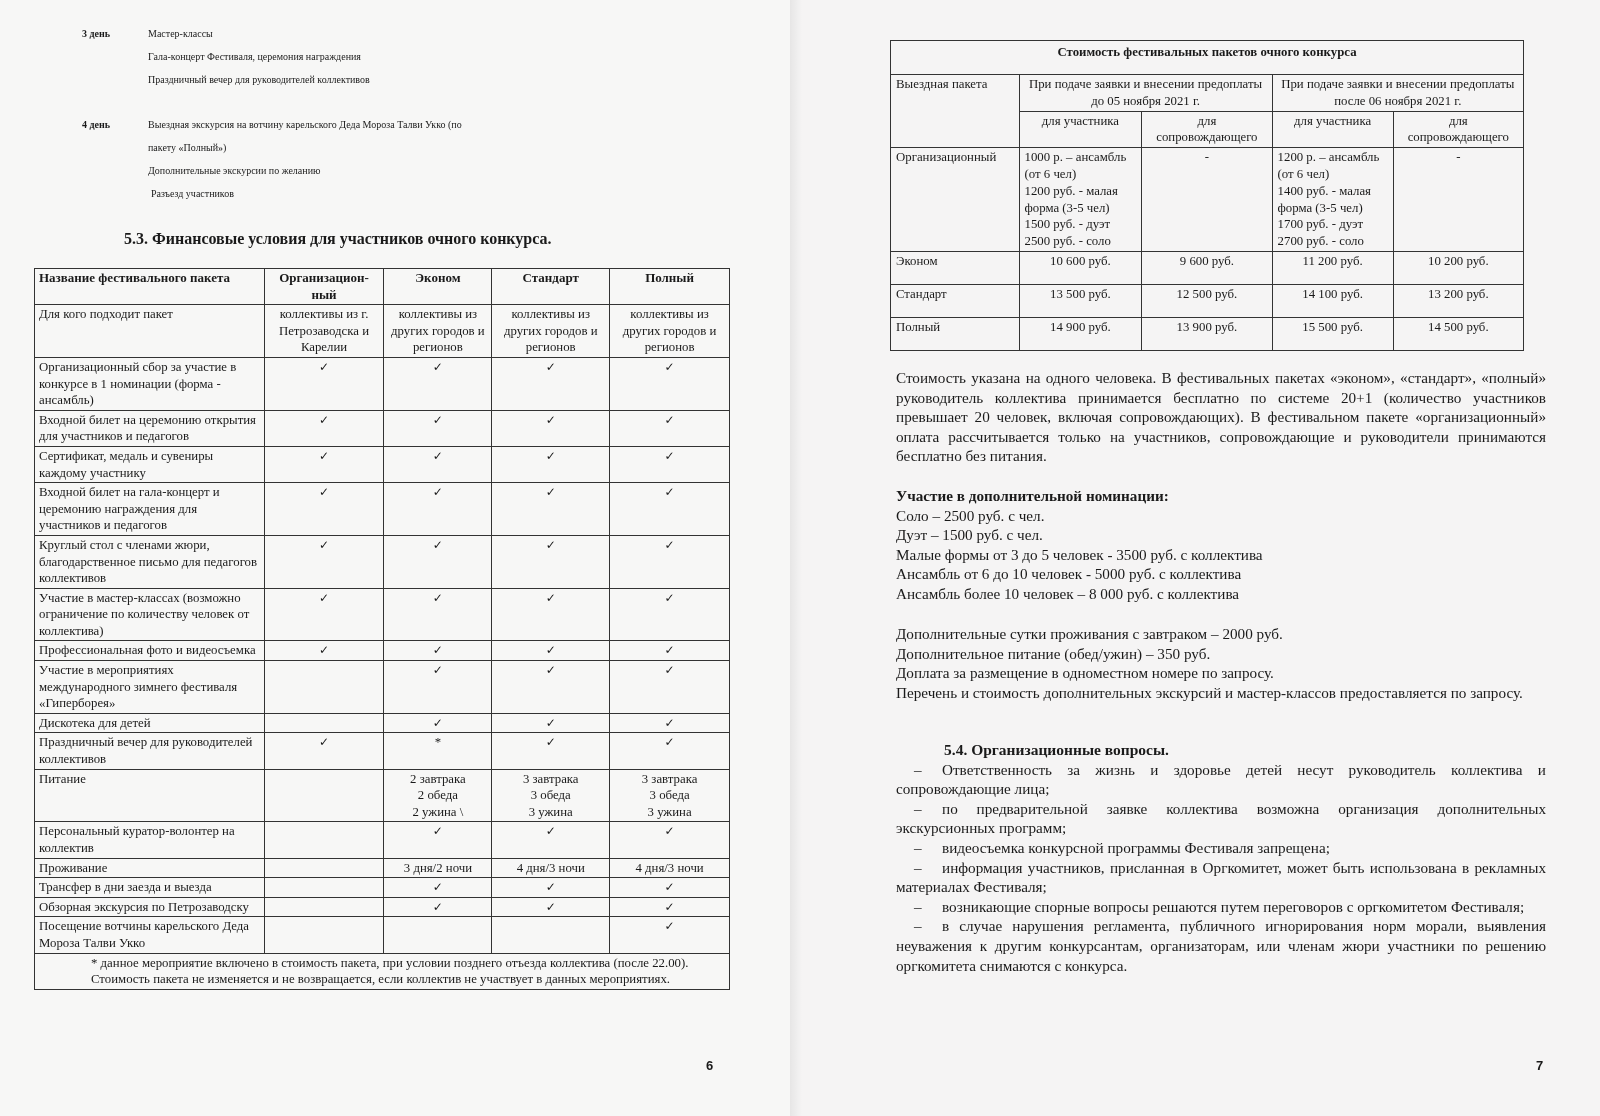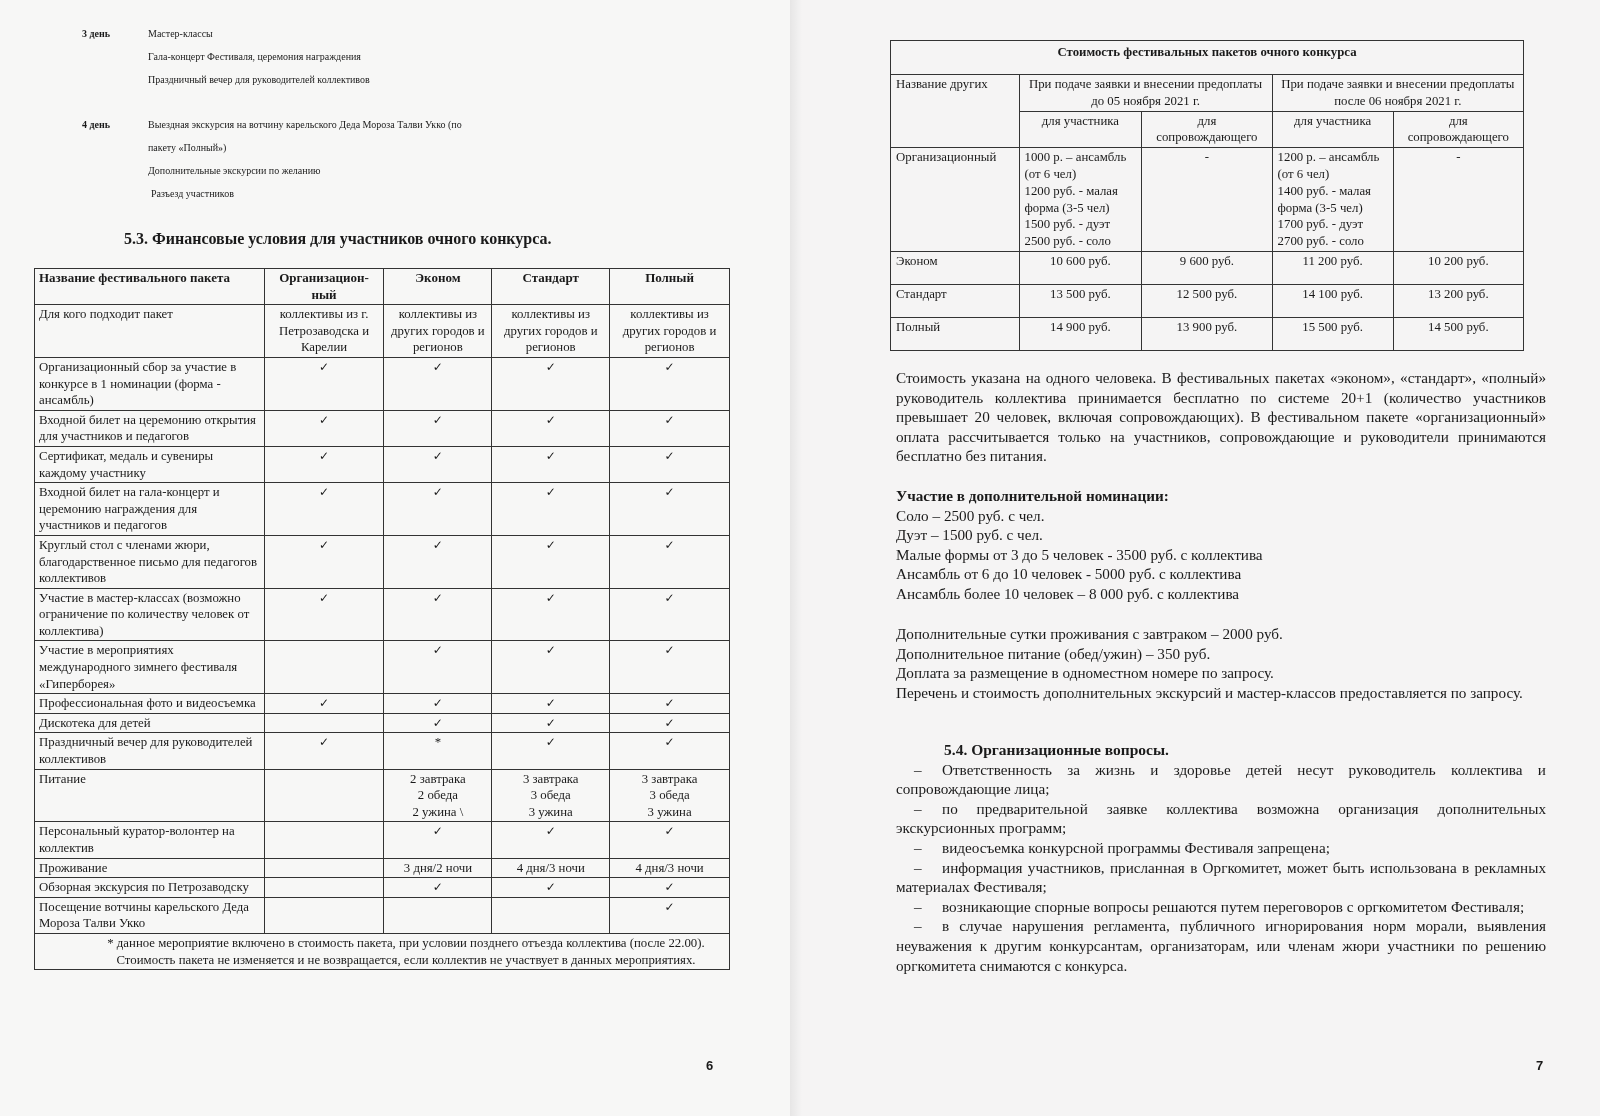--- a/index.html
+++ b/index.html
@@ -24,21 +24,21 @@
   .pkg-table td, .pkg-table th { border: 1px solid #333; vertical-align: top; padding: 1px 4px; }
   .pkg-table th { font-weight: bold; text-align: center; font-size: 13px; }
   .pkg-table th.first { text-align: left; }
   .pkg-table td.c { text-align: center; }
   .pkg-table col.c0 { width: 230px; }
   .pkg-table col.c1 { width: 120px; }
   .pkg-table col.c2 { width: 108px; }
   .pkg-table col.c3 { width: 118px; }
   .pkg-table col.c4 { width: 120px; }
   .check { font-family: "DejaVu Sans", sans-serif; font-size: 12px; }
-  .footnote td { padding-left: 56px !important; padding-right: 8px !important; text-align: center; }
+  .footnote td { padding-left: 56px !important; padding-right: 8px !important; }
 
   .page-num { position: absolute; font-size: 13px; font-weight: bold; font-family: "Liberation Sans", sans-serif; }
 
   
   .price-table { position: absolute; left: 890px; top: 40px; width: 634px; font-size: 12.8px; line-height: 16.8px; border: 1.6px solid #222; }
   .price-table td, .price-table th { border: 1px solid #333; padding: 1px 5px; vertical-align: top; }
   .price-table th { font-weight: normal; text-align: center; }
   .price-table .title-cell { font-weight: bold; text-align: center; height: 34px; padding-top: 3px; }
   .price-table td.c { text-align: center; }
   .price-table tr.price-row td { height: 33px; }
@@ -140,29 +140,29 @@
         <td class="c check" style="white-space: pre-line;">✓</td>
       </tr>
       <tr>
         <td>Участие в мастер-классах (возможно ограничение по количеству человек от коллектива)</td>
         <td class="c check" style="white-space: pre-line;">✓</td>
         <td class="c check" style="white-space: pre-line;">✓</td>
         <td class="c check" style="white-space: pre-line;">✓</td>
         <td class="c check" style="white-space: pre-line;">✓</td>
       </tr>
       <tr>
+        <td>Профессиональная фото и видеосъемка</td>
+        <td class="c check" style="white-space: pre-line;">✓</td>
+        <td class="c check" style="white-space: pre-line;">✓</td>
+        <td class="c check" style="white-space: pre-line;">✓</td>
+        <td class="c check" style="white-space: pre-line;">✓</td>
+      </tr>
+      <tr>
         <td>Участие в мероприятиях международного зимнего фестиваля «Гиперборея»</td>
         <td class="c" style="white-space: pre-line;"></td>
-        <td class="c check" style="white-space: pre-line;">✓</td>
-        <td class="c check" style="white-space: pre-line;">✓</td>
-        <td class="c check" style="white-space: pre-line;">✓</td>
-      </tr>
-      <tr>
-        <td>Профессиональная фото и видеосъемка</td>
-        <td class="c check" style="white-space: pre-line;">✓</td>
         <td class="c check" style="white-space: pre-line;">✓</td>
         <td class="c check" style="white-space: pre-line;">✓</td>
         <td class="c check" style="white-space: pre-line;">✓</td>
       </tr>
       <tr>
         <td>Дискотека для детей</td>
         <td class="c" style="white-space: pre-line;"></td>
         <td class="c check" style="white-space: pre-line;">✓</td>
         <td class="c check" style="white-space: pre-line;">✓</td>
         <td class="c check" style="white-space: pre-line;">✓</td>
@@ -195,20 +195,27 @@
         <td class="c check" style="white-space: pre-line;">✓</td>
       </tr>
       <tr>
         <td>Проживание</td>
         <td class="c" style="white-space: pre-line;"></td>
         <td class="c" style="white-space: pre-line;">3 дня/2 ночи</td>
         <td class="c" style="white-space: pre-line;">4 дня/3 ночи</td>
         <td class="c" style="white-space: pre-line;">4 дня/3 ночи</td>
       </tr>
       <tr>
+        <td>Трансфер в дни заезда и выезда</td>
+        <td class="c" style="white-space: pre-line;"></td>
+        <td class="c check" style="white-space: pre-line;">✓</td>
+        <td class="c check" style="white-space: pre-line;">✓</td>
+        <td class="c check" style="white-space: pre-line;">✓</td>
+      </tr>
+      <tr>
         <td>Обзорная экскурсия по Петрозаводску</td>
         <td class="c" style="white-space: pre-line;"></td>
         <td class="c check" style="white-space: pre-line;">✓</td>
         <td class="c check" style="white-space: pre-line;">✓</td>
         <td class="c check" style="white-space: pre-line;">✓</td>
       </tr>
       <tr>
         <td>Посещение вотчины карельского Деда Мороза Талви Укко</td>
         <td class="c" style="white-space: pre-line;"></td>
         <td class="c" style="white-space: pre-line;"></td>
@@ -229,21 +236,21 @@
       <col style="width:134px">
       <col style="width:134px">
       <col style="width:132px">
       <col style="width:134px">
     </colgroup>
   <tbody>
       <tr>
         <td colspan="5" class="title-cell">Стоимость фестивальных пакетов очного конкурса</td>
       </tr>
   <tr>
-    <td rowspan="2">Название других</td>
+    <td rowspan="2">Выездная пакета</td>
     <th colspan="2">При подаче заявки и внесении предоплаты до 05 ноября 2021 г.</th>
     <th colspan="2">При подаче заявки и внесении предоплаты после 06 ноября 2021 г.</th>
   </tr>
   <tr>
     <th>для участника</th>
     <th>для сопровождающего</th>
     <th>для участника</th>
     <th>для сопровождающего</th>
   </tr>
   </tbody>

